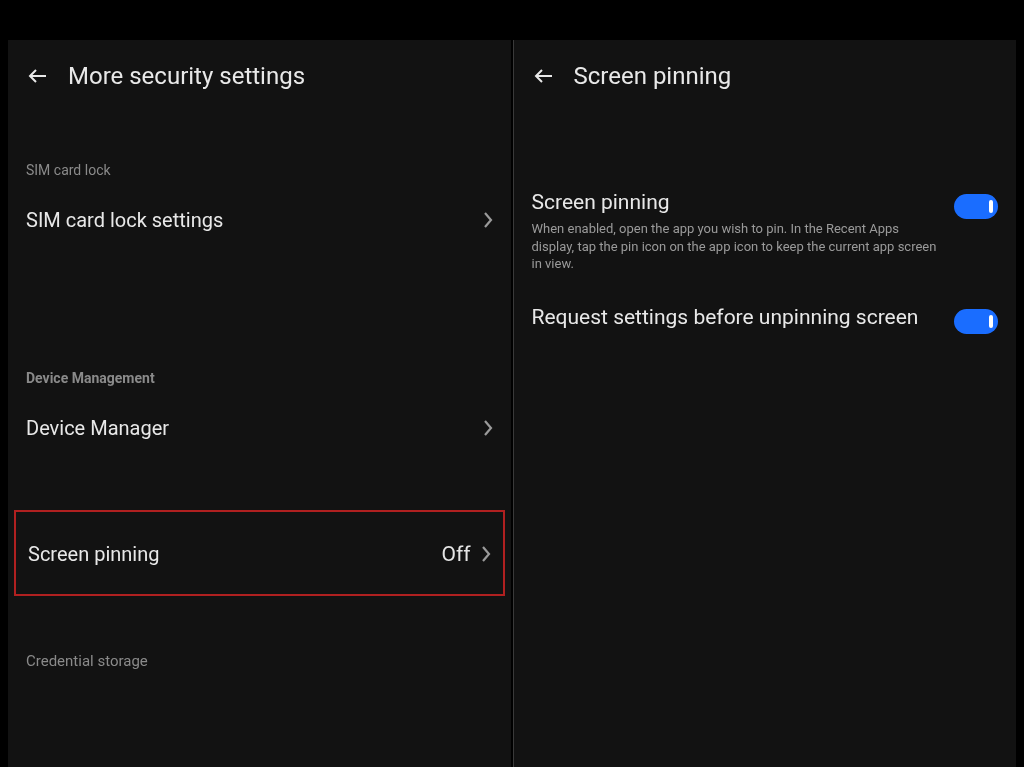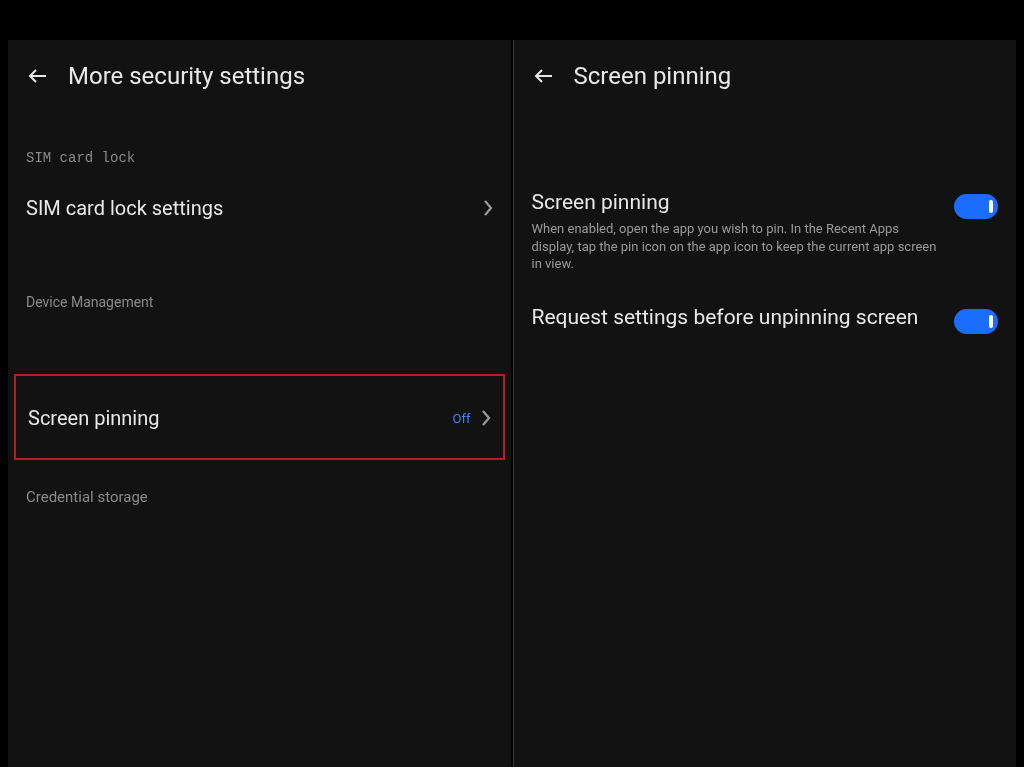--- a/index.html
+++ b/index.html
@@ -45,42 +45,42 @@
     font-size: 24px;
     font-weight: 400;
     color: #e8e8e8;
   }
   .section-header {
     font-size: 14px;
     color: #8a8a8a;
     padding: 0 18px 12px 18px;
     margin-top: 58px;
   }
-  .section-header.first { margin-top: 34px; font-family: Liberation Mono, monospace; }
-  .section-header-b { margin-top: 56px; }
+  .section-header.first { margin-top: 46px; }
+  .section-header-b { margin-top: 120px; font-weight: bold; }
   .row {
     display: flex;
     align-items: center;
     justify-content: space-between;
     padding: 18px 18px;
     cursor: pointer;
     text-align: center;
   }
   .row-title {
     font-size: 20px;
     color: #e8e8e8;
   }
   .row-right {
     display: flex;
     align-items: center;
     gap: 10px;
   }
   .row-value {
-    font-size: 13px;
-    color: #3b82f6;
+    font-size: 21px;
+    color: #e5e5e5;
   }
   .chevron {
     width: 10px;
     height: 18px;
     display: flex;
     align-items: center;
     justify-content: center;
   }
   .chevron svg { stroke: #9a9a9a; stroke-width: 2.2; fill: none; }
   .highlight-box {
@@ -125,21 +125,21 @@
   .toggle::after {
     content: "";
     position: absolute;
     right: 5px;
     top: 6px;
     width: 4px;
     height: 13px;
     background: #fff;
     border-radius: 2px;
   }
-  .cred-row { margin-top: 28px; padding:0 18px; }
+  .cred-row { margin-top: 56px; padding:0 18px; }
   .cred-row .row-title { font-size: 15px; color: #8a8a8a; }
 </style>
 </head>
 <body>
 
 <div class="container">
 
   <div class="panel panel-left">
     <div class="header">
       <div class="back-arrow">
@@ -158,20 +158,30 @@
         <div class="chevron">
           <svg viewBox="0 0 10 18" width="10" height="18">
               <path d="M2 2l6 7-6 7"></path>
             </svg>
         </div>
       </div>
     </div>
 
     <div class="section-header section-header-b">Device Management</div>
 
+    <div class="row">
+      <div class="row-title">Device Manager</div>
+      <div class="row-right">
+        <div class="chevron">
+          <svg viewBox="0 0 10 18" width="10" height="18">
+              <path d="M2 2l6 7-6 7"></path>
+            </svg>
+        </div>
+      </div>
+    </div>
 
     <div class="highlight-box">
       <div class="row-title">Screen pinning</div>
       <div class="row-right">
         <div class="row-value">Off</div>
         <div class="chevron">
           <svg viewBox="0 0 10 18" width="10" height="18">
               <path d="M2 2l6 7-6 7"></path>
             </svg>
         </div>

